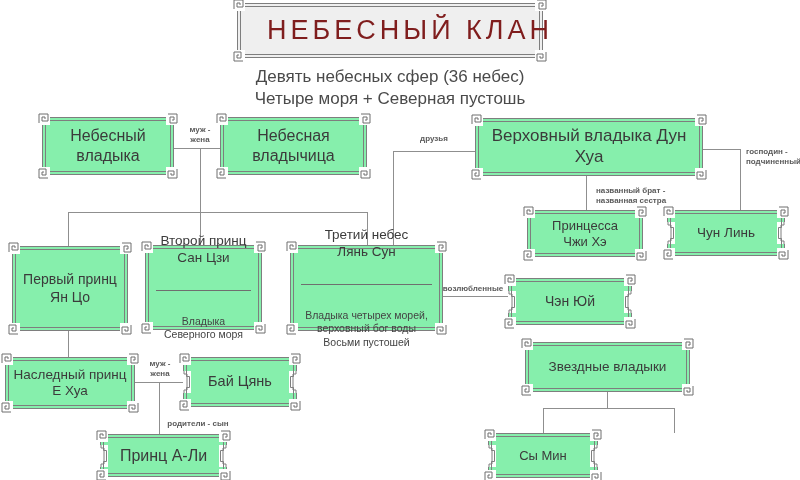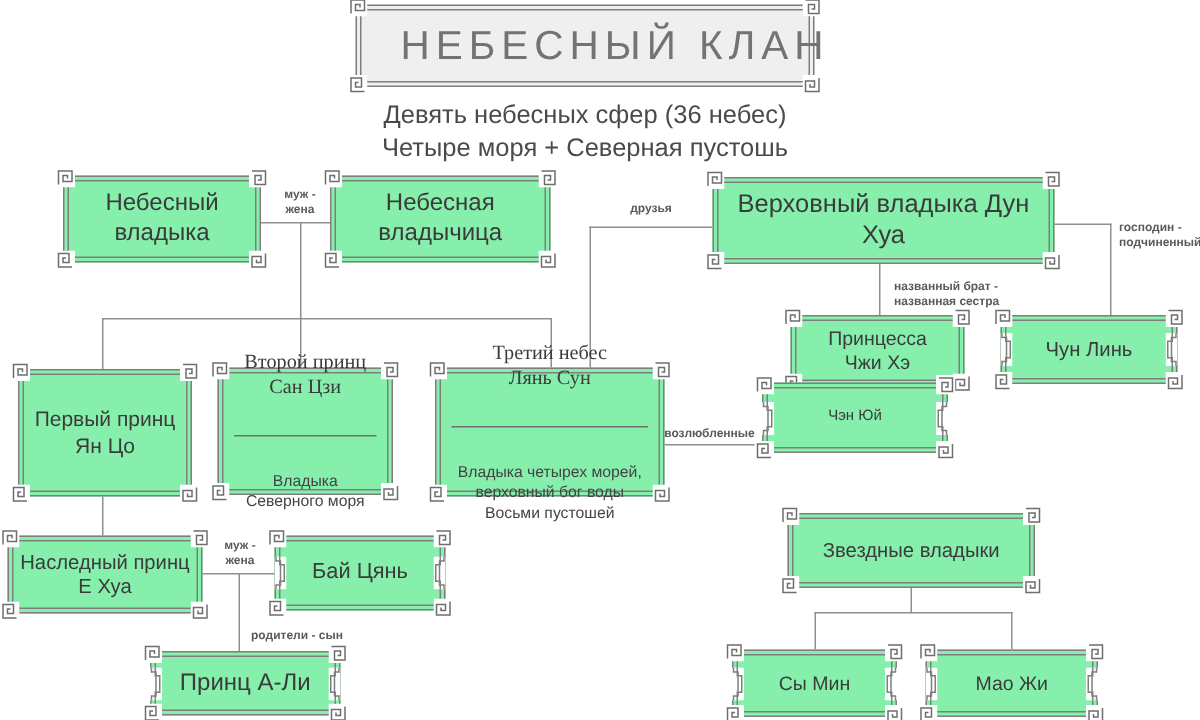--- a/index.html
+++ b/index.html
@@ -5,24 +5,24 @@
   html,body{margin:0;padding:0;background:#fff;}
   body{width:800px;height:480px;font-family:"Liberation Sans","DejaVu Sans",sans-serif;}
   .canvas{position:relative;width:800px;height:480px;overflow:hidden;color:#3b3b3b;background:#fff;}
 
   
   .node{position:absolute;background:#86efac;border:1px solid #7e7e7e;box-sizing:border-box;
         display:flex;align-items:center;justify-content:center;text-align:center;}
   .node::before{content:"";position:absolute;inset:2px;border:1px solid #7e7e7e;pointer-events:none;}
   .txt{position:relative;width:100%;padding:0 5px;white-space:pre-line;line-height:1.22;color:#3b3b3b;}
   .title-box{background:#efefef;}
-  .title-box .txt{font-size:27px;letter-spacing:4px;color:#737373;white-space:nowrap;margin-left:40px;}
+  .title-box .txt{font-size:27px;letter-spacing:4px;color:#7f1d1d;white-space:nowrap;margin-left:40px;}
 
   .pt,.ps{display:block;white-space:pre-line;}
-  .pt{font-size:13.5px;line-height:1.25;font-family:Liberation Serif, serif;}
+  .pt{font-size:13.5px;line-height:1.25;}
   .ps{font-size:10.5px;line-height:1.28;color:#444;}
   .pd{display:block;height:1px;background:#6f6f6f;margin:4px 5px;}
 
   
   .subtitle{position:absolute;left:240px;top:66px;width:300px;text-align:center;
             font-size:17px;line-height:1.3;color:#4a4a4a;}
 
   
   .hl,.vl{position:absolute;background:#8f8f8f;}
   .hl{height:1px;} .vl{width:1px;}
@@ -248,21 +248,21 @@
       <svg class="orn tr" viewBox="0 0 13 13">
         <use href="#orn-spiral"></use>
       </svg>
       <svg class="orn br" viewBox="0 0 13 13">
         <use href="#orn-spiral"></use>
       </svg>
       <svg class="orn bl" viewBox="0 0 13 13">
         <use href="#orn-spiral"></use>
       </svg>
     </div>
-  <div class="node styleB" style="left:508px;top:255px;width:124px;height:47px;font-size:10px">
+  <div class="node styleB" style="left:508px;top:278px;width:124px;height:47px;font-size:14px">
     <div class="txt">Чэн Юй</div>
   <svg class="orn tl" viewBox="0 0 13 13">
         <use href="#orn-spiral"></use>
       </svg>
       <svg class="orn tr" viewBox="0 0 13 13">
         <use href="#orn-spiral"></use>
       </svg>
       <svg class="orn br" viewBox="0 0 13 13">
         <use href="#orn-spiral"></use>
       </svg>
@@ -363,35 +363,14 @@
       <svg class="orn bl" viewBox="0 0 13 13">
         <use href="#orn-spiral"></use>
       </svg>
       <svg class="side sl" viewBox="0 0 8 22">
         <use href="#orn-side"></use>
       </svg>
       <svg class="side sr" viewBox="0 0 8 22">
         <use href="#orn-side"></use>
       </svg>
     </div>
-  <div class="node styleB" style="left:617px;top:433px;width:115px;height:45px;font-size:13px">
-    <div class="txt">Мао Жи</div>
-  <svg class="orn tl" viewBox="0 0 13 13">
-        <use href="#orn-spiral"></use>
-      </svg>
-      <svg class="orn tr" viewBox="0 0 13 13">
-        <use href="#orn-spiral"></use>
-      </svg>
-      <svg class="orn br" viewBox="0 0 13 13">
-        <use href="#orn-spiral"></use>
-      </svg>
-      <svg class="orn bl" viewBox="0 0 13 13">
-        <use href="#orn-spiral"></use>
-      </svg>
-      <svg class="side sl" viewBox="0 0 8 22">
-        <use href="#orn-side"></use>
-      </svg>
-      <svg class="side sr" viewBox="0 0 8 22">
-        <use href="#orn-side"></use>
-      </svg>
-    </div>
 
 </div>
 
 </body></html>

